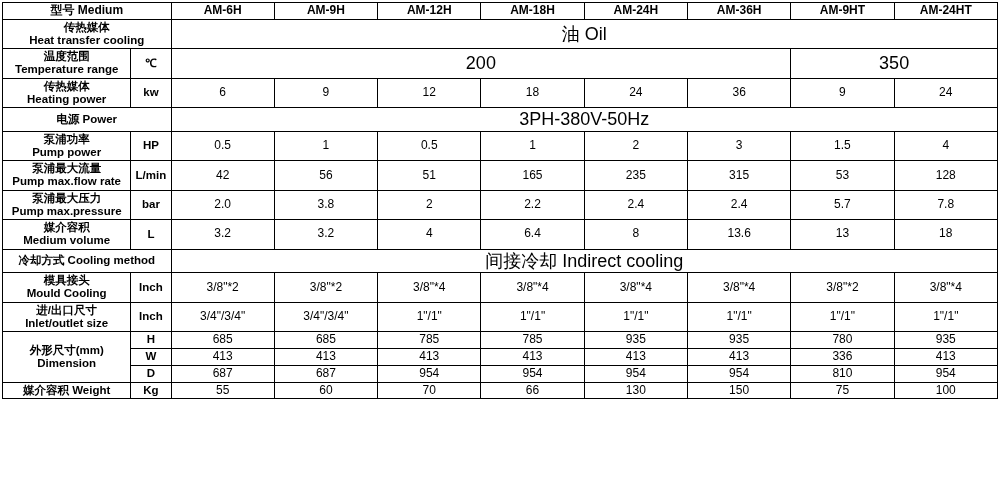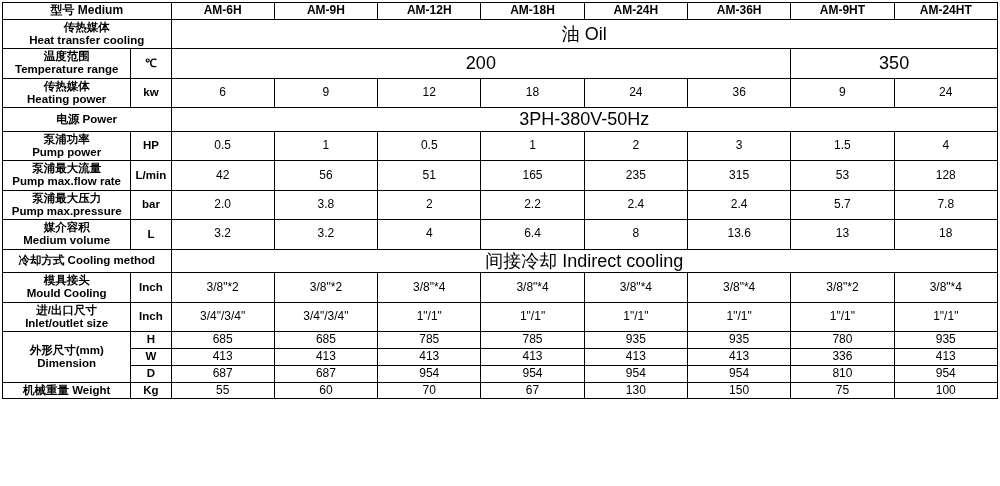--- a/index.html
+++ b/index.html
@@ -253,27 +253,27 @@
           <td class="val">687</td>
           <td class="val">954</td>
           <td class="val">954</td>
           <td class="val">954</td>
           <td class="val">954</td>
           <td class="val">810</td>
           <td class="val">954</td>
         </tr>
         <tr>
           <td class="label">
-            <span class="cn">机械重量  Weight</span>
+            <span class="cn">媒介容积  Weight</span>
           </td>
           <td class="unit">Kg</td>
           <td class="val">55</td>
           <td class="val">60</td>
           <td class="val">70</td>
-          <td class="val">67</td>
+          <td class="val">66</td>
           <td class="val">130</td>
           <td class="val">150</td>
           <td class="val">75</td>
           <td class="val">100</td>
         </tr>
       </tbody>
   </table>
 </div>
 
 </body></html>

